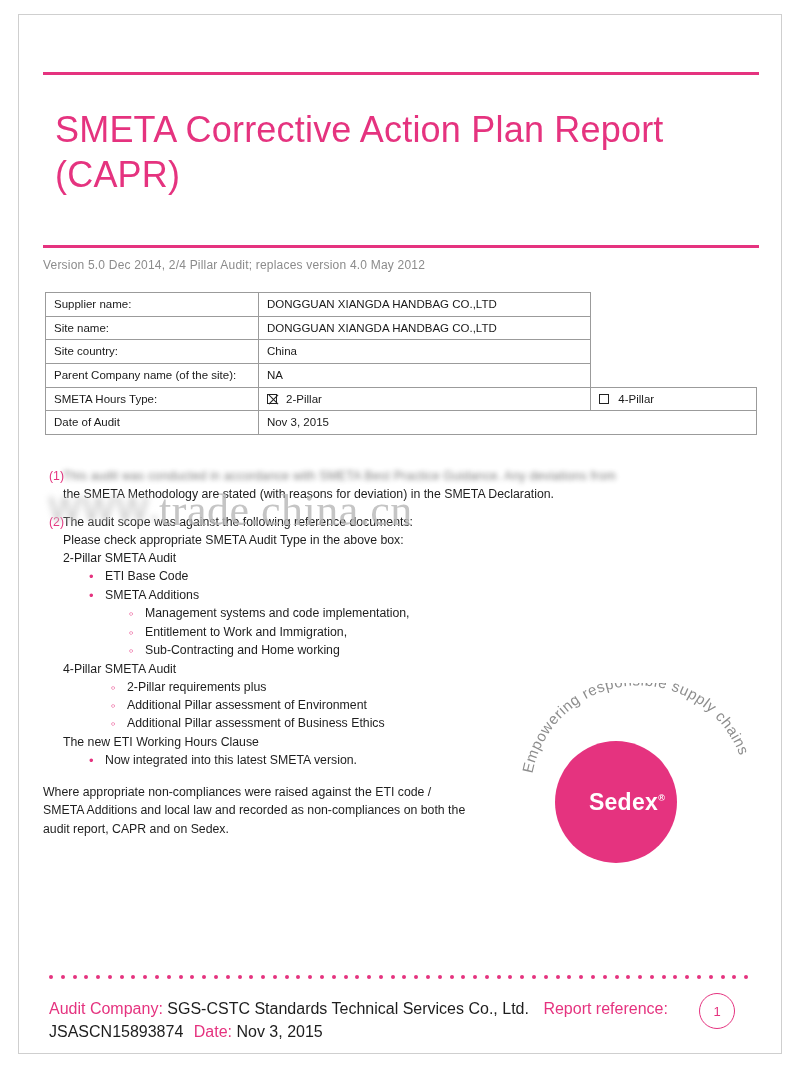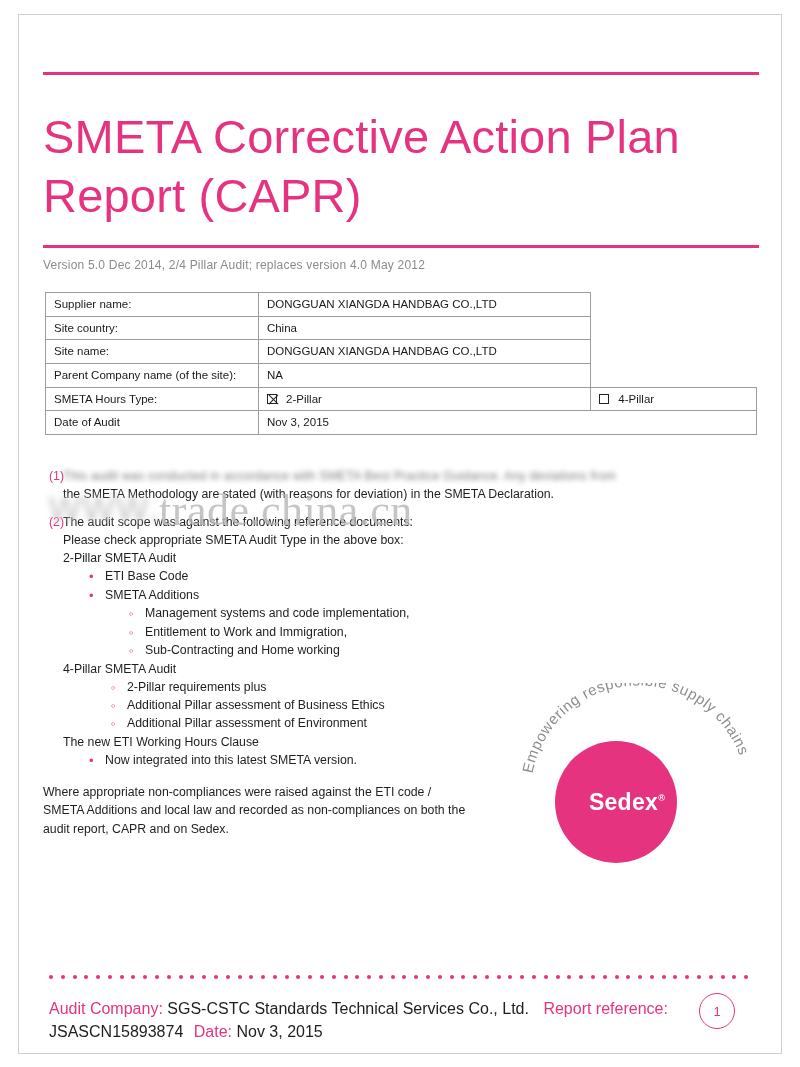--- a/index.html
+++ b/index.html
@@ -34,25 +34,25 @@
     position: absolute;
     left: 24px;
     top: 57px;
     width: 716px;
     height: 3px;
     background: #e5337f;
   }
 
   .doc-title {
     position: absolute;
-    left: 24px;
+    left: 36px;
     top: 92px;
     width: 660px;
     color: #e5337f;
-    font-size: 47px;
+    font-size: 36px;
     line-height: 1.26;
     font-weight: 400;
     letter-spacing: 0.2px;
   }
 
   .mid-rule {
     position: absolute;
     left: 24px;
     top: 230px;
     width: 716px;
@@ -276,26 +276,26 @@
 
     <div class="version-line">Version 5.0 Dec 2014, 2/4 Pillar Audit; replaces version 4.0 May 2012</div>
 
     <table class="info">
       <tbody>
           <tr>
         <td class="lab">Supplier name:</td>
         <td class="val">DONGGUAN XIANGDA HANDBAG CO.,LTD</td>
       </tr>
       <tr>
+        <td class="lab">Site name:</td>
+        <td class="val">DONGGUAN XIANGDA HANDBAG CO.,LTD</td>
+      </tr>
+      <tr>
         <td class="lab">Site country:</td>
         <td class="val">China</td>
-      </tr>
-      <tr>
-        <td class="lab">Site name:</td>
-        <td class="val">DONGGUAN XIANGDA HANDBAG CO.,LTD</td>
       </tr>
       <tr>
         <td class="lab">Parent Company name (of the site):</td>
         <td class="val">NA</td>
       </tr>
       <tr>
         <td class="lab">SMETA Hours Type:</td>
         <td class="half">
           <span class="cb checked"></span>
           <span>2-Pillar</span>
@@ -336,22 +336,22 @@
               <li>Management systems and code implementation,</li>
               <li>Entitlement to Work and Immigration,</li>
               <li>Sub-Contracting and Home working</li>
             </ul>
           </li>
         </ul>
 
         <div>4-Pillar SMETA Audit</div>
         <ul class="lvl2" style="margin-left:46px">
           <li>2-Pillar requirements plus</li>
+          <li>Additional Pillar assessment of Environment</li>
           <li>Additional Pillar assessment of Business Ethics</li>
-          <li>Additional Pillar assessment of Environment</li>
         </ul>
 
         <div>The new ETI Working Hours Clause</div>
         <ul class="lvl1">
           <li>Now integrated into this latest SMETA version.</li>
         </ul>
       </div>
 
       <div class="para" style="margin-top:14px; width:430px;">Where appropriate non-compliances were raised against the ETI code / SMETA Additions and local law and recorded as non-compliances on both the audit report, CAPR and on Sedex.</div>
     </div>

